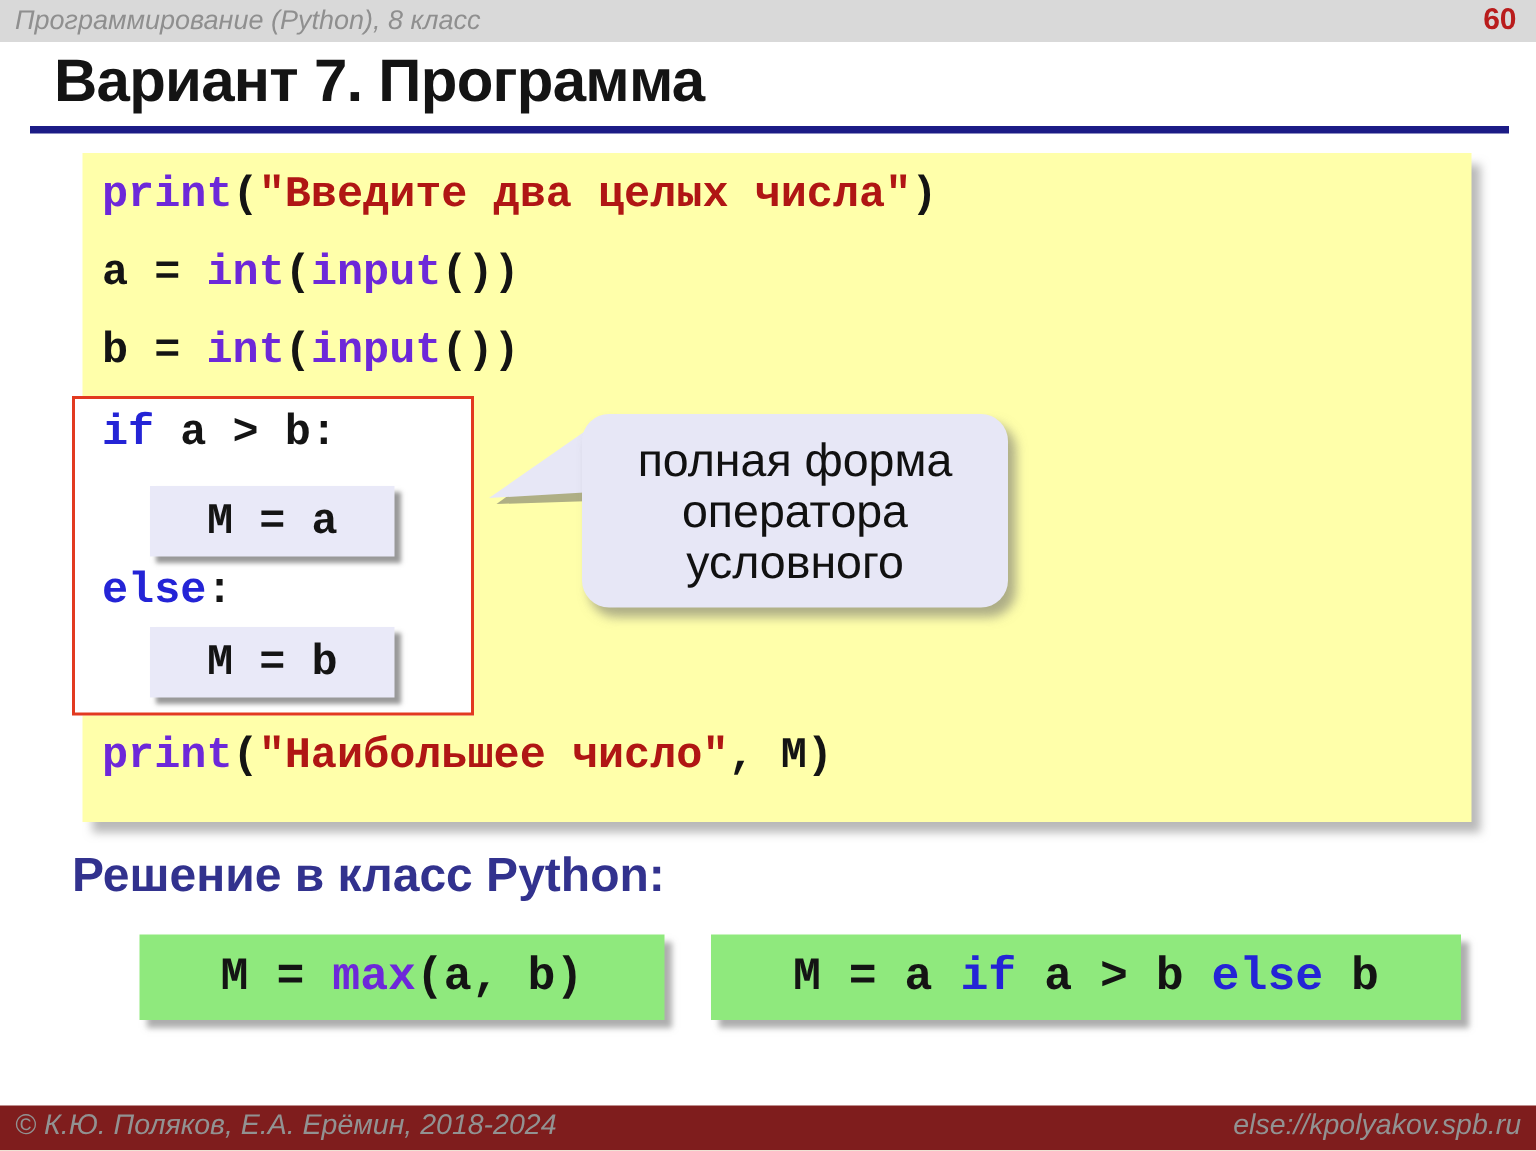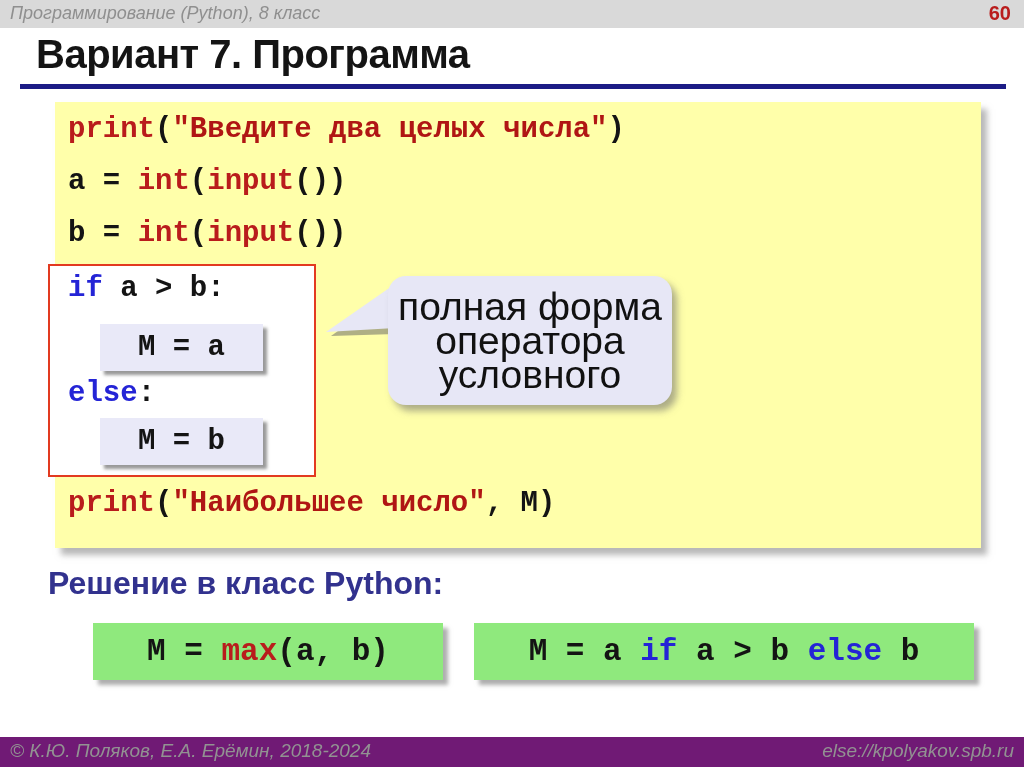--- a/index.html
+++ b/index.html
@@ -19,52 +19,52 @@
   .code-panel{position:absolute;left:55px;top:102px;width:926px;height:446px;background:#ffffaa;
               box-shadow:6px 7px 6px rgba(125,125,125,.55);}
 
   .code{font-family:"Liberation Mono","DejaVu Sans Mono",monospace;font-weight:bold;font-size:29px;
         color:#141414;white-space:pre;line-height:34px;}
   .code-line{position:absolute;left:68px;}
   .l1{top:113px}.l2{top:165px}.l3{top:217px}
   .l-if{top:272px}.l-else{top:377px}.l-print2{top:487px}
 
   .tok-pl{color:#141414}
-  .tok-fn{color:#b91c1c}
+  .tok-fn{color:#6d28d9}
   .tok-kw{color:#2424d6}
   .tok-str{color:#b01614}
 
   
   .if-box{position:absolute;left:48px;top:264px;width:268px;height:213px;background:#ffffff;
           border:2px solid #e23a20;box-sizing:border-box;}
 
   
   .m-box{position:absolute;left:100px;width:163px;height:47px;background:#e9e9f8;
          box-shadow:4px 4px 3px rgba(70,70,70,.55);
          display:flex;align-items:center;justify-content:center;}
   .m-box.a{top:324px}.m-box.b{top:418px}
 
   
   .callout-tail{position:absolute;left:324px;top:282px;width:72px;height:60px;}
   .callout{position:absolute;left:388px;top:276px;width:284px;height:129px;background:#e7e7f6;
            border-radius:18px;box-shadow:5px 6px 7px rgba(105,105,105,.55);
            display:flex;flex-direction:column;align-items:center;justify-content:center;
-           font-size:39px;line-height:34px;color:#111;text-align:center;}
+           font-size:31px;line-height:34px;color:#111;text-align:center;}
 
   
   .solution-label{position:absolute;left:48px;top:565px;font-size:32px;font-weight:bold;color:#32328e;white-space:nowrap;}
   .green-box{position:absolute;top:623px;height:57px;background:#8fe97d;
              box-shadow:5px 5px 4px rgba(120,120,120,.6);
              display:flex;align-items:center;justify-content:center;
              font-family:"Liberation Mono","DejaVu Sans Mono",monospace;font-weight:bold;font-size:31px;white-space:pre;}
   .gb1{left:93px;width:350px}
   .gb2{left:474px;width:500px}
 
   
-  .footer{position:absolute;left:0;top:737px;width:1024px;height:30px;background:#701a75;}
+  .footer{position:absolute;left:0;top:737px;width:1024px;height:30px;background:#7f1d1d;}
   .footer-left{position:absolute;left:10px;top:3px;font-style:italic;font-size:19px;color:#929292;white-space:nowrap;}
   .footer-right{position:absolute;right:10px;top:3px;font-style:italic;font-size:19px;color:#929292;white-space:nowrap;text-decoration:none;}
 </style>
 </head>
 <body>
 
 <div class="slide">
 
   <div class="topbar">
     <span class="topbar-course">Программирование (Python), 8 класс</span>

